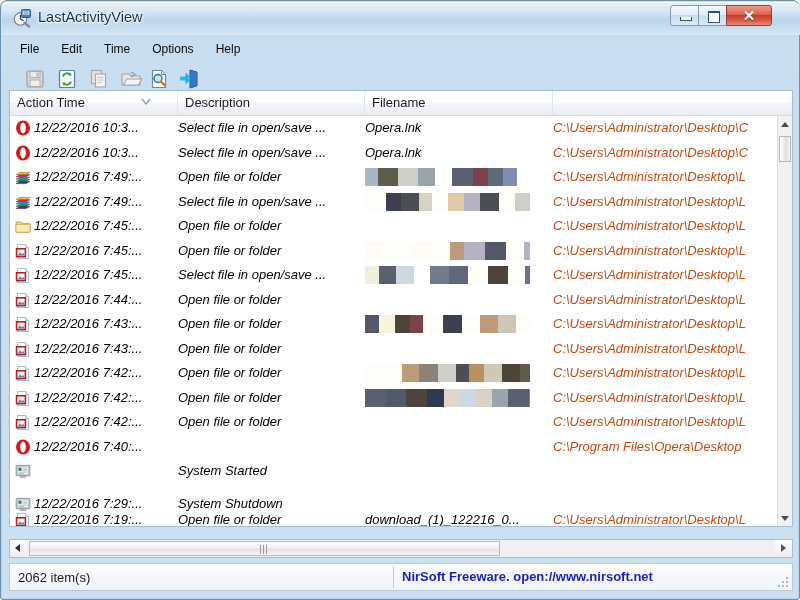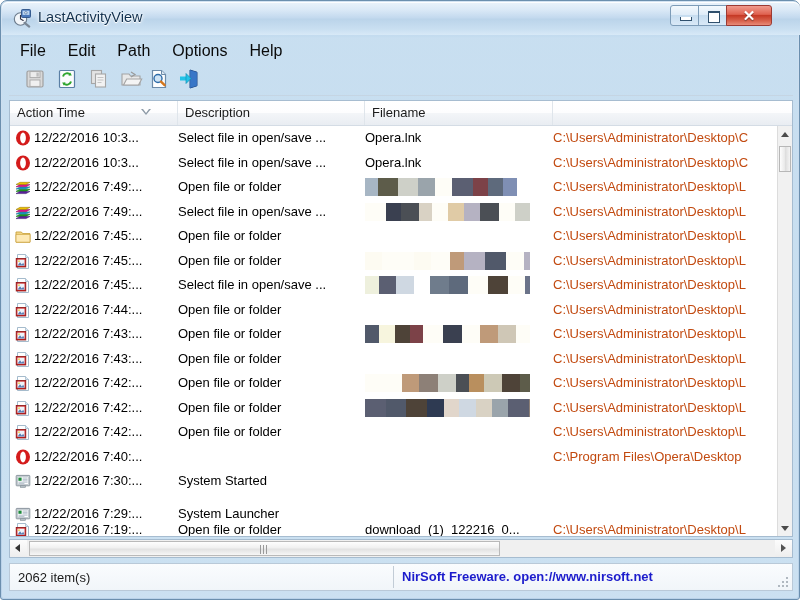--- a/index.html
+++ b/index.html
@@ -107,21 +107,21 @@
   
   #menubar {
     position: absolute;
     left: 8px; top: 38px;
     width: 784px; height: 22px;
     background: transparent;
   }
   .menu-item {
     float: left;
     padding: 3px 11px 3px 11px;
-    font-size: 16px;
+    font-size: 12px;
     color: #0a0a0a;
     cursor: default;
   }
 
   
   #toolbar {
     position: absolute;
     left: 8px; top: 62px;
     width: 784px; height: 32px;
     border-bottom: 1px solid #c5d5e3;
@@ -129,21 +129,21 @@
   .tbtn {
     position: absolute;
     top: 4px;
     width: 24px; height: 24px;
     cursor: default;
   }
 
   
   #listview {
     position: absolute;
-    left: 8px; top: 99px;
+    left: 8px; top: 89px;
     width: 784px; height: 437px;
     background: #ffffff;
     border: 1px solid #a6bcd0;
     box-sizing: border-box;
     overflow: hidden;
     padding-left: 16px;
   }
   #header-row {
     position: absolute;
     left: 0; top: 0;
@@ -188,20 +188,21 @@
     border-left: 3px solid transparent;
     border-right: 3px solid transparent;
     border-top: 4px solid #ffffff;
   }
 
   #rows-clip {
     position: absolute;
     left: 0; top: 25px;
     width: 767px; height: 411px;
     overflow: hidden;
+    font-style: italic;
   }
   .row {
     position: absolute;
     left: 0; width: 767px; height: 24px;
     white-space: nowrap;
   }
   .cell {
     position: absolute;
     top: 0; height: 24px;
     font-size: 13px;
@@ -364,21 +365,21 @@
       <div class="glyph-max"></div>
     </div>
     <div class="winbtn" id="btn-close">
       <div class="glyph-close">✕</div>
     </div>
   </div>
 
   <div id="menubar">
     <div class="menu-item">File</div>
     <div class="menu-item">Edit</div>
-    <div class="menu-item">Path</div>
+    <div class="menu-item">Time</div>
     <div class="menu-item">Options</div>
     <div class="menu-item">Help</div>
   </div>
 
   <div id="toolbar">
     <div class="tbtn" style="left:14px">
       <svg width="24" height="24" viewBox="0 0 24 24">
         <rect x="4" y="4" width="16" height="16" rx="1.5" fill="#d9d9d9" stroke="#a0a0a0" stroke-width="1.2"></rect>
         <rect x="7" y="4.6" width="10" height="6" fill="#ececec" stroke="#a8a8a8" stroke-width="0.9"></rect>
         <rect x="13.4" y="5.6" width="2.4" height="4" fill="#bdbdbd"></rect>
@@ -688,33 +689,32 @@
           <span class="cell c-path">C:\Program Files\Opera\Desktop</span>
         </div>
         <div class="row" style="top: 343px;">
           <span class="row-icon"><svg xmlns="http://www.w3.org/2000/svg" width="16" height="16" viewBox="0 0 16 16">
               <rect x="1.2" y="2.4" width="13.6" height="10.4" rx="0.6" fill="#dfe4e8" stroke="#7e8a93" stroke-width="0.9"></rect>
               <rect x="2.6" y="3.8" width="10.8" height="7.6" fill="#ffffff" stroke="#a9b3bb" stroke-width="0.6"></rect>
               <rect x="3.4" y="4.6" width="3.2" height="3.2" fill="#1f8a3d"></rect>
               <path d="M7.6 5 h5 M7.6 6.4 h5 M7.6 7.8 h5 M3.4 9.2 h9.2 M3.4 10.4 h6" stroke="#8fa3b3" stroke-width="0.65"></path>
               <rect x="5.6" y="12.8" width="4.8" height="1.5" fill="#b9c2c9" stroke="#7e8a93" stroke-width="0.6"></rect>
             </svg></span>
-          <span class="cell c-time">12/22/2016 7:30:...</span>
           <span class="cell c-desc">System Started</span>
         </div>
         <div class="row" style="top: 367.5px; margin-top: 8px;">
           <span class="row-icon"><svg xmlns="http://www.w3.org/2000/svg" width="16" height="16" viewBox="0 0 16 16">
               <rect x="1.2" y="2.4" width="13.6" height="10.4" rx="0.6" fill="#dfe4e8" stroke="#7e8a93" stroke-width="0.9"></rect>
               <rect x="2.6" y="3.8" width="10.8" height="7.6" fill="#ffffff" stroke="#a9b3bb" stroke-width="0.6"></rect>
               <rect x="3.4" y="4.6" width="3.2" height="3.2" fill="#1f8a3d"></rect>
               <path d="M7.6 5 h5 M7.6 6.4 h5 M7.6 7.8 h5 M3.4 9.2 h9.2 M3.4 10.4 h6" stroke="#8fa3b3" stroke-width="0.65"></path>
               <rect x="5.6" y="12.8" width="4.8" height="1.5" fill="#b9c2c9" stroke="#7e8a93" stroke-width="0.6"></rect>
             </svg></span>
           <span class="cell c-time">12/22/2016 7:29:...</span>
-          <span class="cell c-desc">System Launcher</span>
+          <span class="cell c-desc">System Shutdown</span>
         </div>
         <div class="row" style="top: 392px;">
           <span class="row-icon"><svg xmlns="http://www.w3.org/2000/svg" width="16" height="16" viewBox="0 0 16 16">
               <path d="M2.5 1.5 h8 l3 3 v11 h-11 z" fill="#ffffff" stroke="#9bb3c6" stroke-width="0.9"></path>
               <path d="M10.5 1.5 v3 h3" fill="#dce9f4" stroke="#9bb3c6" stroke-width="0.7"></path>
               <rect x="1.2" y="5.4" width="9.6" height="8.6" fill="#cf2222" stroke="#8c1414" stroke-width="0.8"></rect>
               <rect x="2.4" y="6.6" width="7.2" height="6.2" fill="#eef4fb"></rect>
               <path d="M2.6 12.6 L5 9.2 L6.8 11.4 L8.2 9.8 L9.5 12.6 Z" fill="#5a7fb5"></path>
               <circle cx="4" cy="8.2" r="0.9" fill="#f2d24e"></circle>
             </svg></span>

